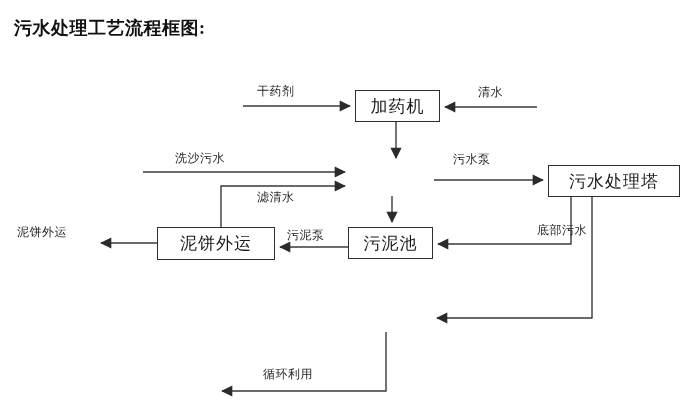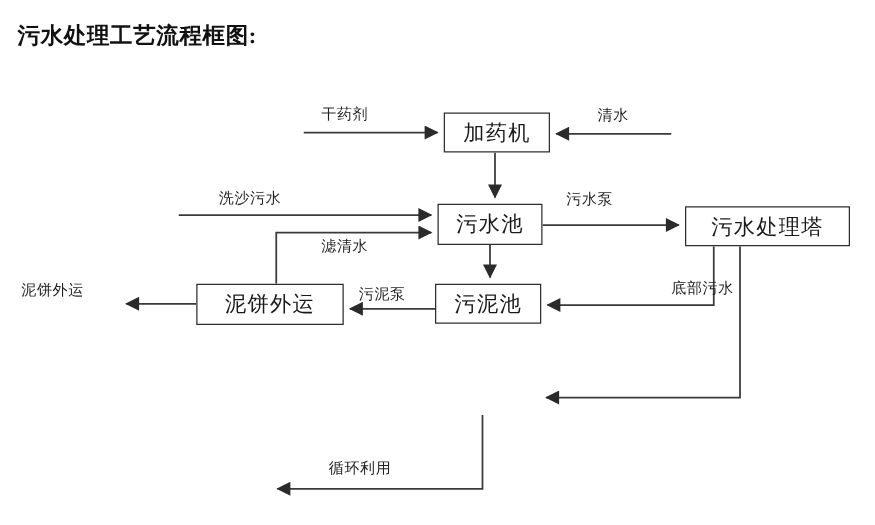--- a/index.html
+++ b/index.html
@@ -78,21 +78,20 @@
       <line x1="392" y1="196" x2="392" y2="222" marker-end="url(#arrow)"></line>
       <polyline points="571,197 571,244 438,244" marker-end="url(#arrow)"></polyline>
       <line x1="348" y1="247" x2="280" y2="247" marker-end="url(#arrow)"></line>
       <line x1="157" y1="243" x2="101" y2="243" marker-end="url(#arrow)"></line>
       <polyline points="592,197 592,318 437,318" marker-end="url(#arrow)"></polyline>
       <polyline points="386,332 386,391 222,391" marker-end="url(#arrow)"></polyline>
     </g>
   </svg>
 
   <div class="node" style="left:355px; top:90px; width:85px; height:32px;">加药机</div>
-  <div class="node" style="left:350px; top:163px; width:84px; height:33px;">污水池</div>
   <div class="node" style="left:548px; top:165px; width:132px; height:32px;">污水处理塔</div>
   <div class="node" style="left:348px; top:227px; width:85px; height:32px;">污泥池</div>
   <div class="node" style="left:157px; top:227px; width:118px; height:33px;">泥饼外运</div>
 
   <div class="edge-label" style="left:257px; top:83px;">干药剂</div>
   <div class="edge-label" style="left:478px; top:84px;">清水</div>
   <div class="edge-label" style="left:175px; top:150px;">洗沙污水</div>
   <div class="edge-label" style="left:257px; top:189px;">滤清水</div>
   <div class="edge-label" style="left:453px; top:151px;">污水泵</div>
   <div class="edge-label" style="left:493px; top:222px;margin-left:44px;">底部污水</div>

